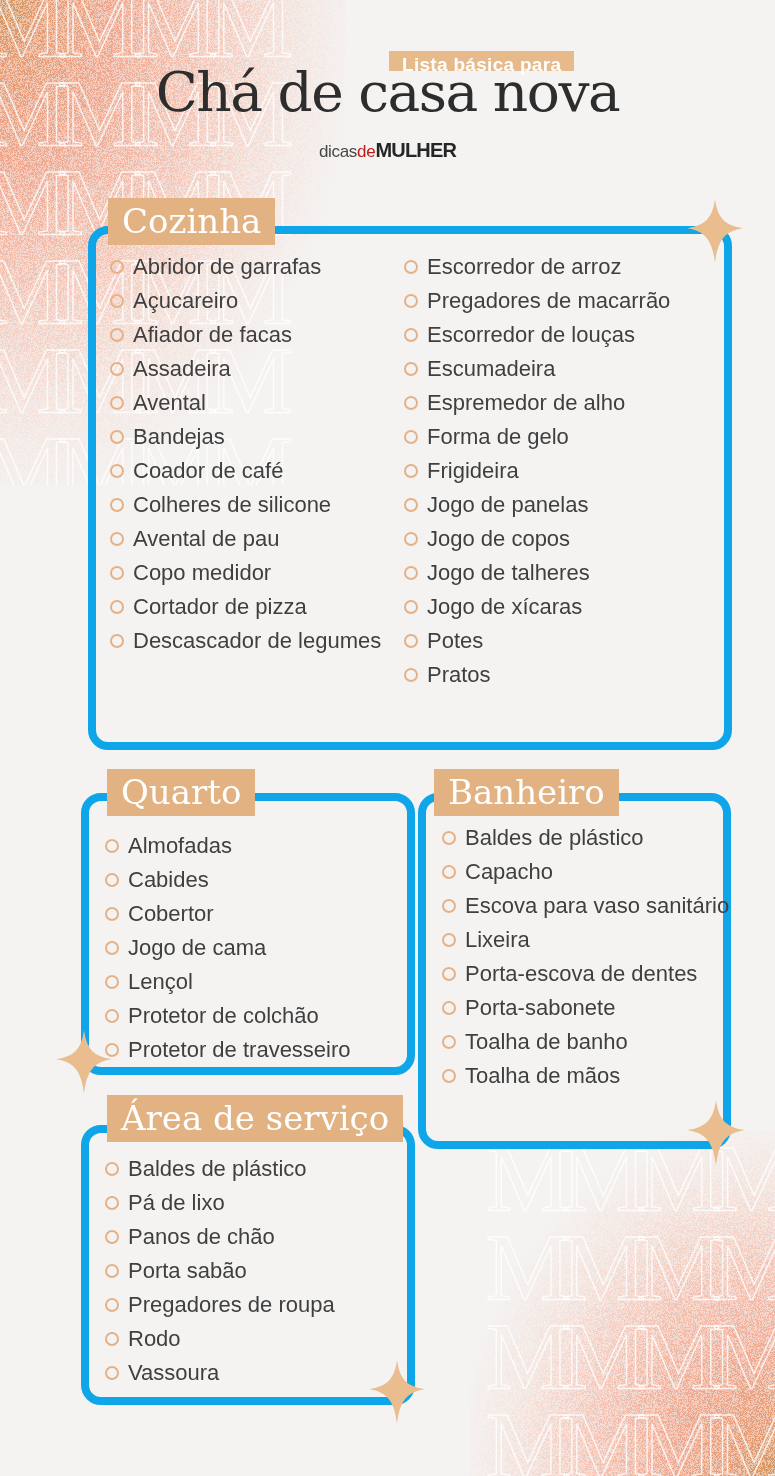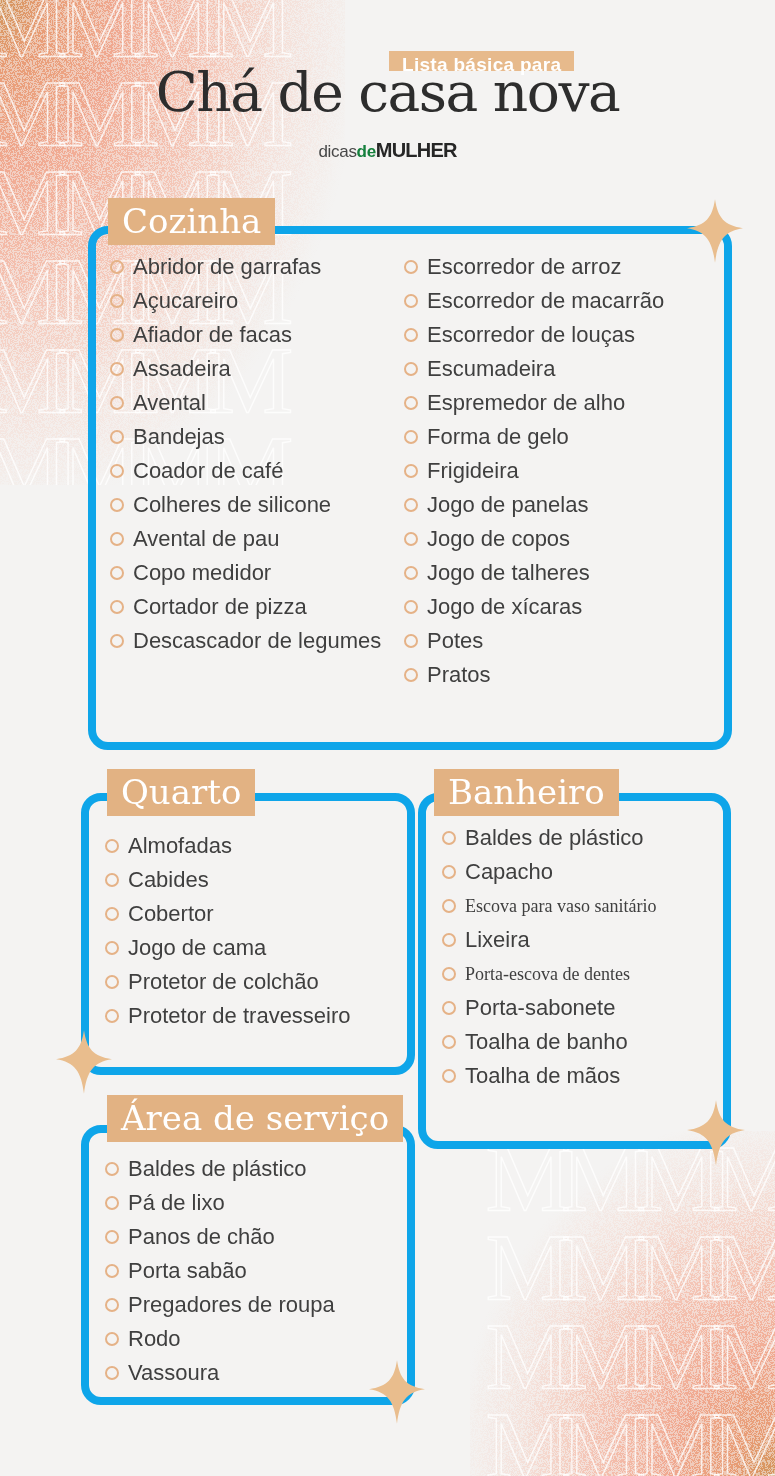--- a/index.html
+++ b/index.html
@@ -19,21 +19,21 @@
 
   
   .kicker { position:absolute; left:389px; top:51px; height:20px; line-height:28px;
             padding:0 13px; background:#e7ba8c; color:#fff; font-size:19px; font-weight:700;
             letter-spacing:0.3px; z-index:2; }
   .title { position:absolute; left:0; top:60px; width:775px; text-align:center;
            font-family:"DejaVu Serif", serif; font-size:55px; font-weight:500;
            color:#2d2d2d; letter-spacing:-1.5px; z-index:1; }
   .logo { position:absolute; left:0; top:139px; width:775px; text-align:center; z-index:1; }
   .logo .d  { font-size:17px; color:#474747; font-weight:500; letter-spacing:-0.3px; }
-  .logo .de { font-size:17px; color:#15803d; font-weight:700; letter-spacing:-0.3px; }
+  .logo .de { font-size:17px; color:#b91c1c; font-weight:400; letter-spacing:-0.3px; }
   .logo .brand { font-size:20px; color:#262626; font-weight:800; letter-spacing:-0.8px; }
 
   
   .panel { position:absolute; border:8px solid #0ea5e9; border-radius:20px; z-index:1; background:transparent; }
   #cozinha  { left:88px;  top:226px;  width:628px; height:508px; }
   #quarto   { left:81px;  top:793px;  width:318px; height:266px; }
   #banheiro { left:418px; top:793px;  width:297px; height:340px; }
   #area     { left:81px;  top:1125px; width:318px; height:264px; }
 
   .badge { position:absolute; background:#e2b283; color:#fff;
@@ -42,21 +42,21 @@
   #cozinha  .badge { left:12px; top:-36px; }
   #quarto   .badge { left:18px; top:-32px; }
   #banheiro .badge { left:8px;  top:-32px; }
   #area     .badge { left:18px; top:-38px; }
 
   ul.items { list-style:none; margin:0; padding:0; position:absolute; }
   ul.items li { display:flex; align-items:center; height:34px; }
   .bullet { width:10px; height:10px; border:2.5px solid #e5b287; border-radius:50%;
             margin-right:9px; flex:none; background:transparent; }
   .item-text { font-size:22px; color:#3f3f3f; white-space:nowrap; }
-  li.small .item-text { font-size:18px;font-family:Liberation Serif, serif; }
+  li.small .item-text { font-size:22px; }
   #cozinha .col-a { left:14px;  top:16px; }
   #cozinha .col-b { left:308px; top:16px;text-align:center; }
   #quarto .items  { left:16px; top:28px; }
   #banheiro .items{ left:16px; top:20px; }
   #area .items    { left:16px; top:19px; }
 
   
   .sparkle { position:absolute; z-index:3; }
   #sp-cozinha  { left:687px; top:198px;  width:56px; height:66px; }
   #sp-quarto   { left:56px;  top:1030px; width:56px; height:64px; }
@@ -189,21 +189,21 @@
           <span class="item-text">Descascador de legumes</span>
         </li>
       </ul>
     <ul class="items col-b">
         <li>
           <span class="bullet"></span>
           <span class="item-text">Escorredor de arroz</span>
         </li>
         <li>
           <span class="bullet"></span>
-          <span class="item-text">Escorredor de macarrão</span>
+          <span class="item-text">Pregadores de macarrão</span>
         </li>
         <li>
           <span class="bullet"></span>
           <span class="item-text">Escorredor de louças</span>
         </li>
         <li>
           <span class="bullet"></span>
           <span class="item-text">Escumadeira</span>
         </li>
         <li>
@@ -256,20 +256,24 @@
           <span class="bullet"></span>
           <span class="item-text">Cabides</span>
         </li>
         <li>
           <span class="bullet"></span>
           <span class="item-text">Cobertor</span>
         </li>
         <li>
           <span class="bullet"></span>
           <span class="item-text">Jogo de cama</span>
+        </li>
+        <li>
+          <span class="bullet"></span>
+          <span class="item-text">Lençol</span>
         </li>
         <li>
           <span class="bullet"></span>
           <span class="item-text">Protetor de colchão</span>
         </li>
         <li>
           <span class="bullet"></span>
           <span class="item-text">Protetor de travesseiro</span>
         </li>
       </ul>

